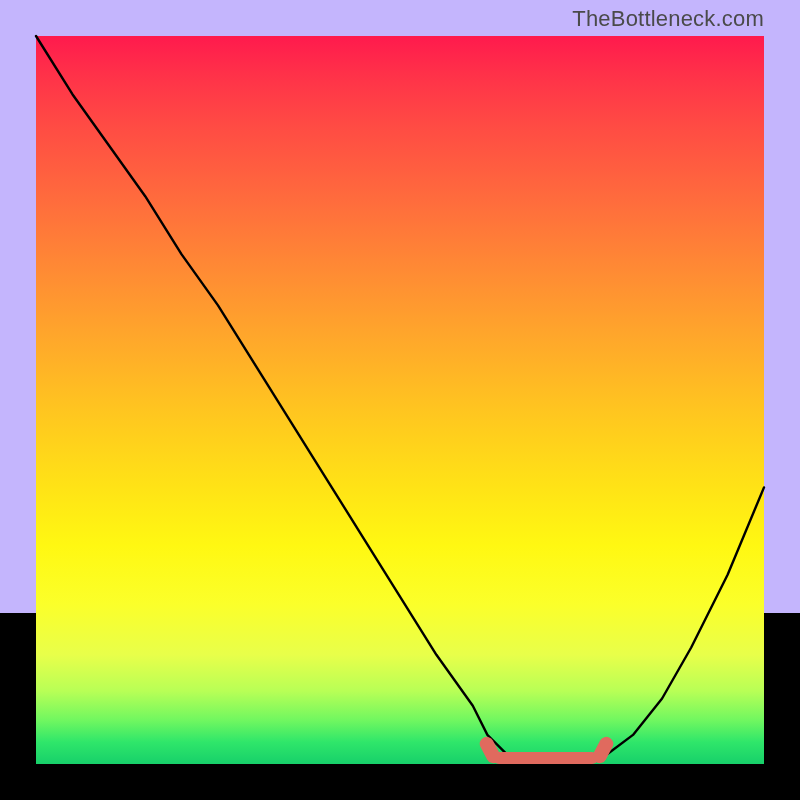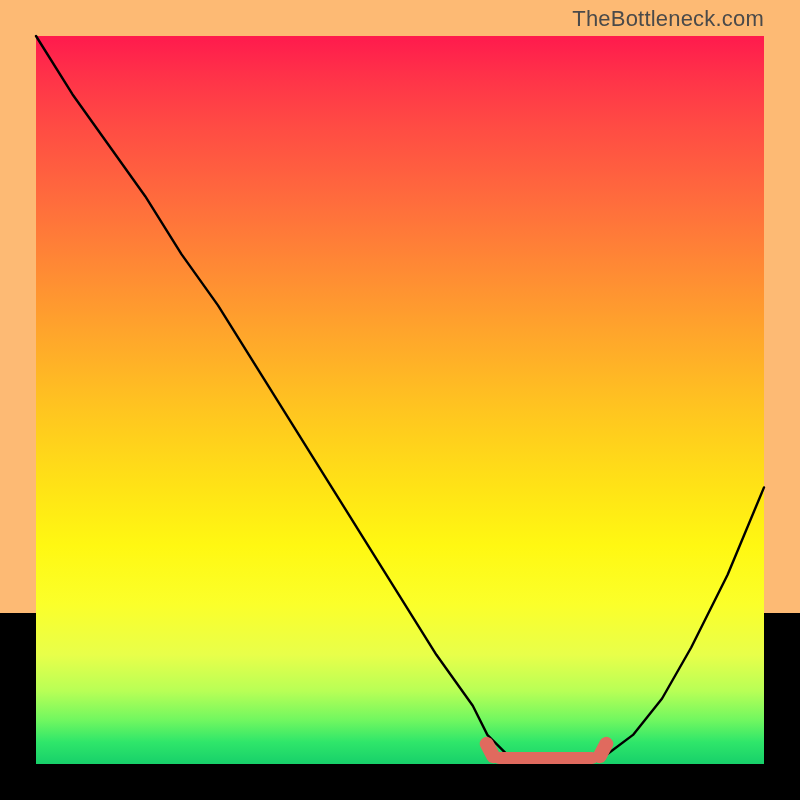--- a/index.html
+++ b/index.html
@@ -8,21 +8,21 @@
     width: 800px;
     height: 800px;
     background: #000;
     overflow: hidden;
     font-family: Arial, Helvetica, sans-serif;
   }
   .canvas {
     position: relative;
     width: 800px;
     height: 613px;
-    background: #fdba74;
+    background: #c4b5fd;
   }
   .plot-area {
     position: absolute;
     left: 36px;
     top: 36px;
     width: 728px;
     height: 728px;
     
     background: linear-gradient(
       to bottom,

